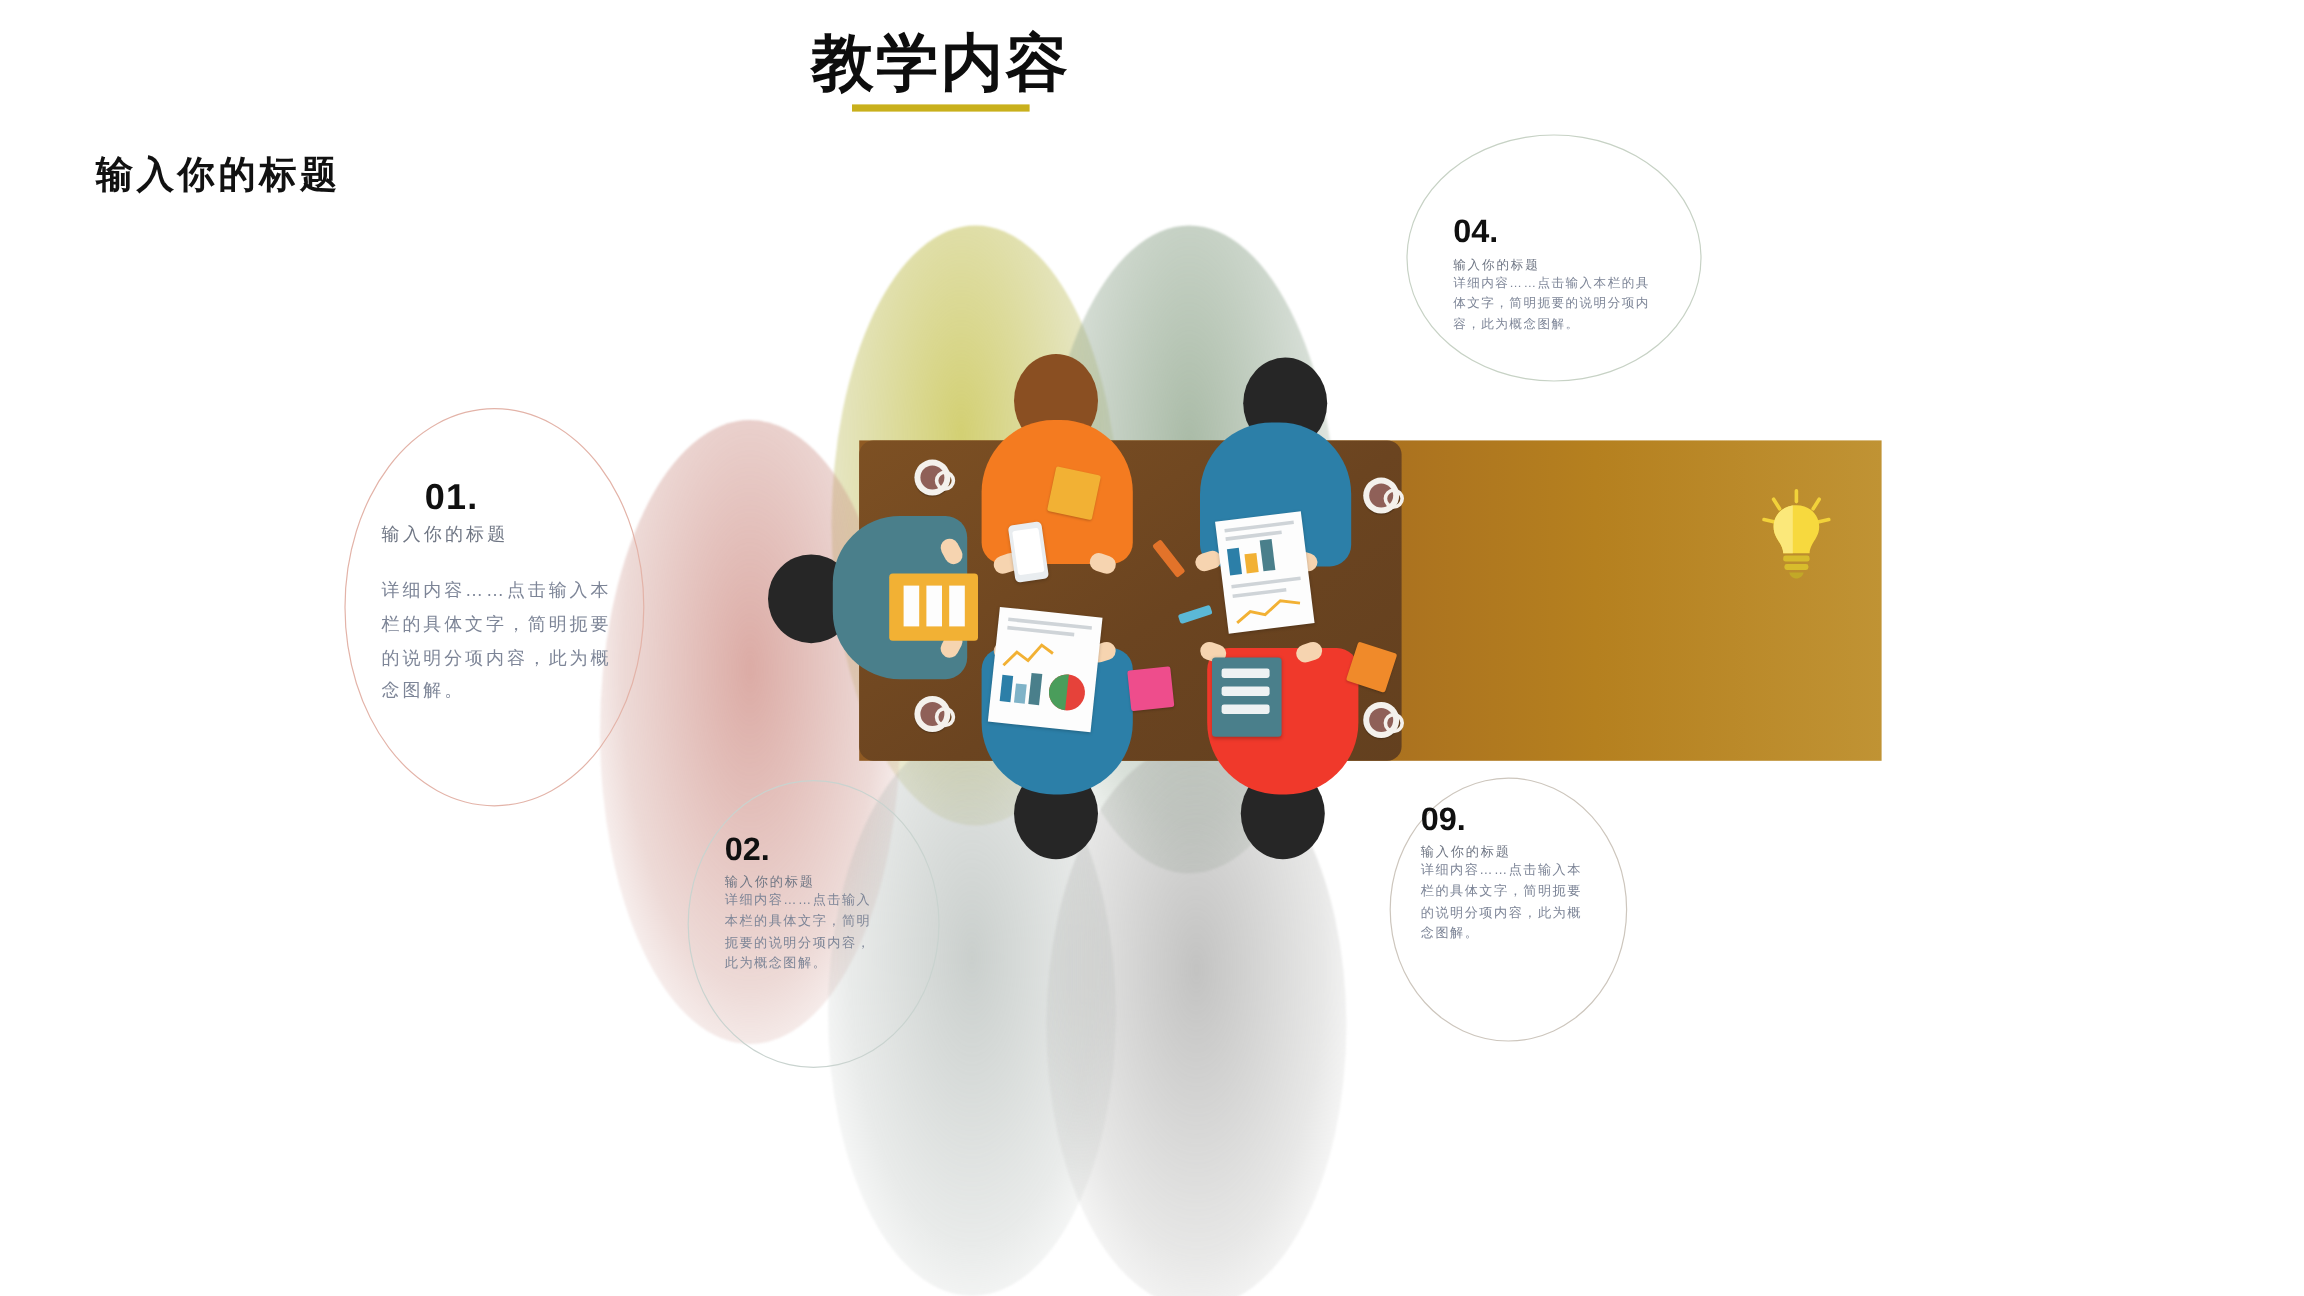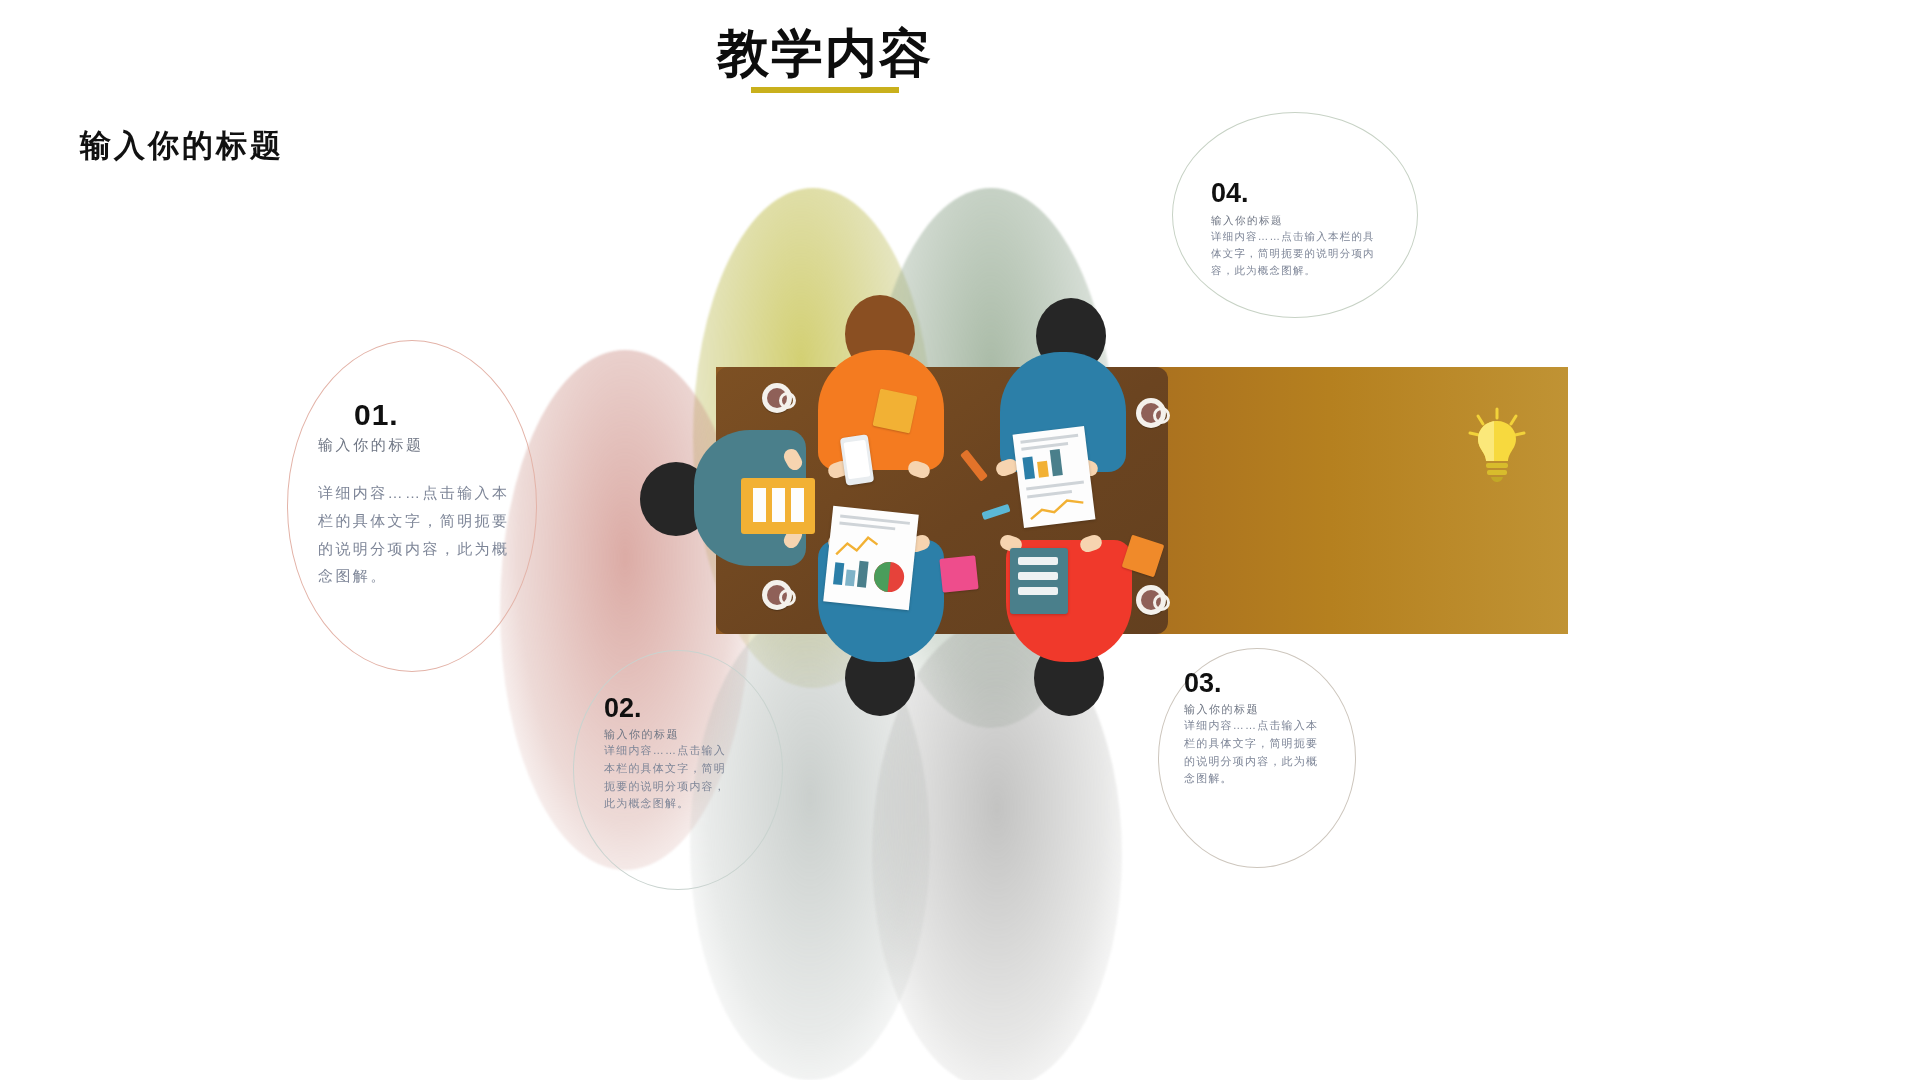--- a/index.html
+++ b/index.html
@@ -5,21 +5,21 @@
   html,body{margin:0;padding:0;}
   body{
     width:1920px;height:1080px;
     background:#ffffff;
     font-family:"Liberation Sans","DejaVu Sans",sans-serif;
     overflow:hidden;
   }
   #slide{position:relative;width:1920px;height:1080px;background:#fff;overflow:hidden;}
 
   
-  .hdr{position:absolute;left:0;top:26px;width:1568px;text-align:center;margin-left:41px;}
+  .hdr{position:absolute;left:0;top:26px;width:1568px;text-align:center;}
   .hdr-cn{font-size:52px;font-weight:700;color:#0d0d0d;letter-spacing:2px;line-height:1.05;}
   .hdr-en{margin-top:10px;font-size:25px;color:#9b9b9b;letter-spacing:7px;font-weight:400;}
   .hdr-rule{margin:6px auto 0;width:148px;height:6px;background:#c9b01c;}
 
   
   .lead-title{position:absolute;left:80px;top:125px;font-size:31px;font-weight:700;color:#111;letter-spacing:3px;}
   .lead-body{position:absolute;left:78px;top:208px;width:445px;font-size:14.5px;color:#7d8597;
     line-height:2.05;letter-spacing:3.1px;text-align:justify;}
 
   
@@ -248,21 +248,21 @@
     <div class="cb">详细内容……点击输入本栏的具体文字，简明扼要的说明分项内容，此为概念图解。</div>
   </div>
 
   <div class="card card-02">
     <div class="num">02.</div>
     <div class="ct">输入你的标题</div>
     <div class="cb">详细内容……点击输入本栏的具体文字，简明扼要的说明分项内容，此为概念图解。</div>
   </div>
 
   <div class="card card-03">
-    <div class="num">03.</div>
+    <div class="num">09.</div>
     <div class="ct">输入你的标题</div>
     <div class="cb">详细内容……点击输入本栏的具体文字，简明扼要的说明分项内容，此为概念图解。</div>
   </div>
 
   <div class="card card-04">
     <div class="num">04.</div>
     <div class="ct">输入你的标题</div>
     <div class="cb">详细内容……点击输入本栏的具体文字，简明扼要的说明分项内容，此为概念图解。</div>
   </div>
 

